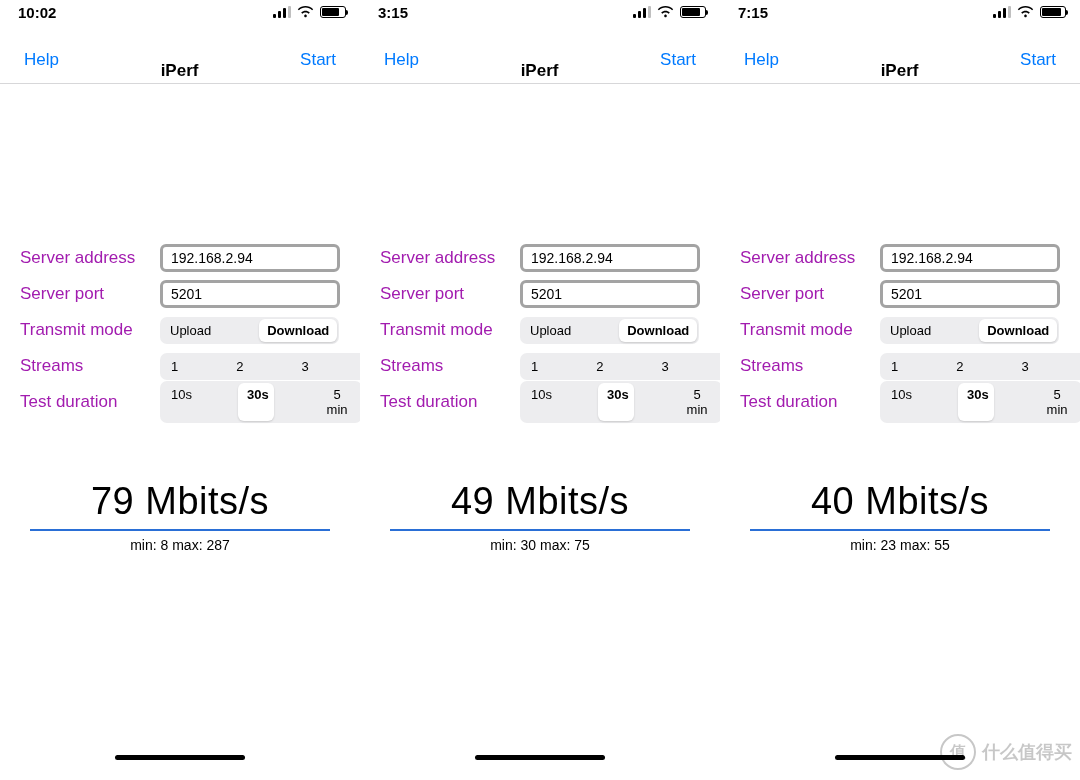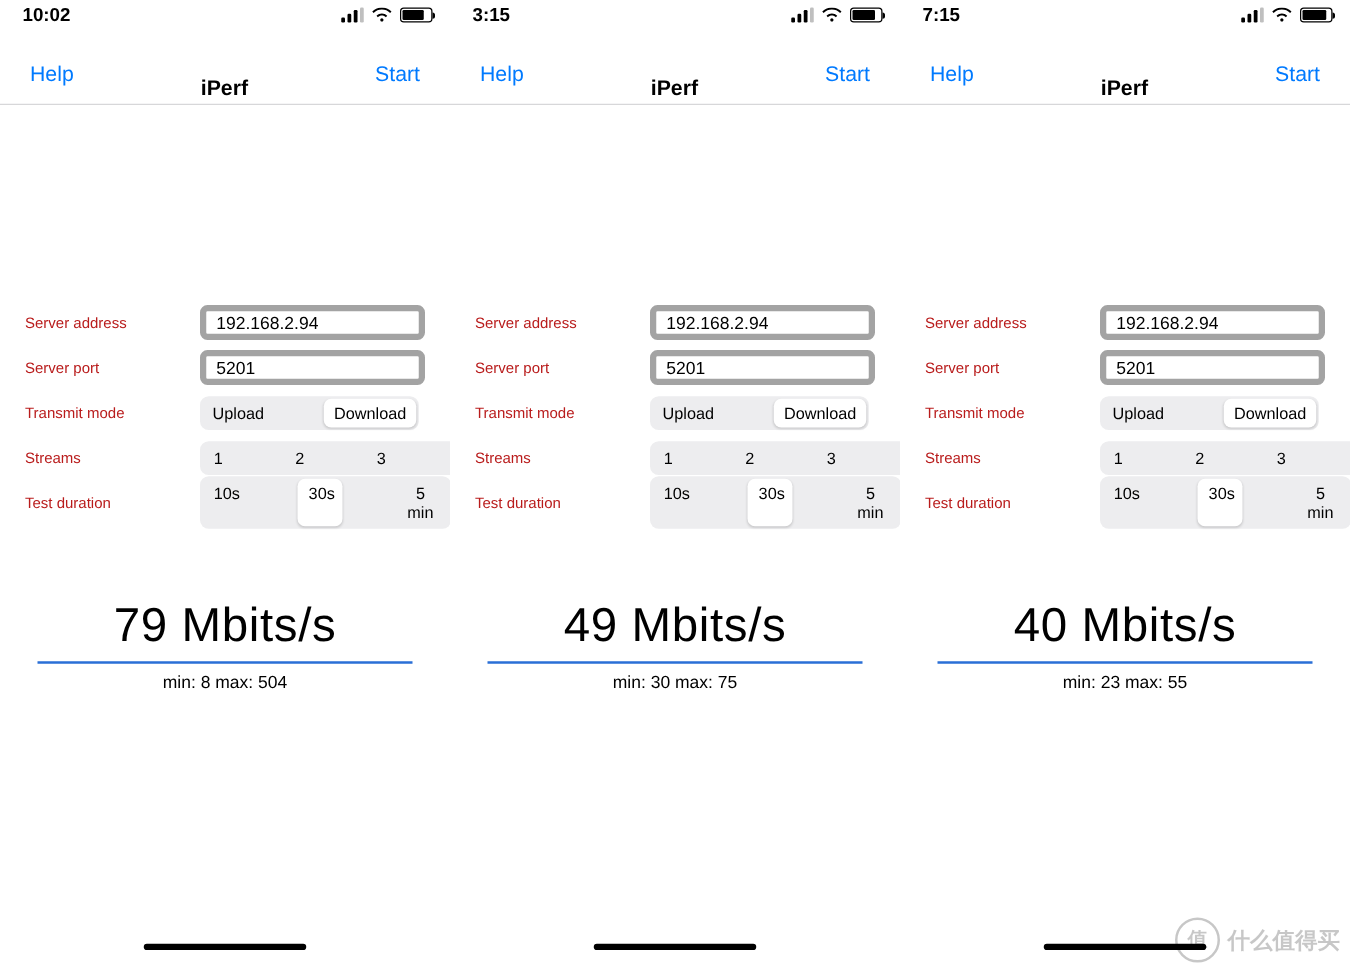--- a/index.html
+++ b/index.html
@@ -13,28 +13,28 @@
 
   
   .nav-bar { height: 48px; border-bottom: 1px solid #d7d7d9; display: flex; align-items: center; justify-content: space-between; padding: 0 24px; margin-top: 16px; }
   .nav-link { color: #007aff; font-size: 17px; }
   .nav-title { font-size: 17px; font-weight: 600; color: #000; margin-top: 22px; }
 
   
   .form { padding: 156px 20px 0 20px; }
   .row { display: flex; align-items: center; height: 36px; margin-bottom: 0px; }
   .row + .row { margin-top: 0px; }
-  .row-label { flex: 0 0 140px; font-size: 12px; font-weight: 400; color: #b91c1c; }
+  .row-label { flex: 0 0 140px; font-size: 17px; font-weight: 400; color: #a21caf; }
   .row-ctrl { flex: 1; }
-  .text-input { width: 100%; height: 28px; border: 5px solid #a3a3a3; border-radius: 6px; padding: 0 8px; font-size: 14px; color: #000; background: #fff; }
+  .text-input { width: 100%; height: 28px; border: 3px solid #a3a3a3; border-radius: 6px; padding: 0 8px; font-size: 14px; color: #000; background: #fff; }
 
   
   .seg { display: inline-flex; background: #ededef; border-radius: 7px; padding: 2px; gap: 40px; }
   .seg-item { font-size: 13px; color: #000; padding: 4px 9px; border-radius: 6px; text-align: center; min-width: 22px; }
-  .seg-item.sel { background: #fff; box-shadow: 0 1px 2px rgba(0,0,0,0.15); }
+  .seg-item.sel { background: #fff; box-shadow: 0 1px 2px rgba(0,0,0,0.15); font-weight: bold; }
   .seg-mode .seg-item { padding: 4px 8px; }
 
   
   .result { text-align: center; margin-top: 60px; padding: 0 30px; }
   .speed { font-size: 38px; font-weight: 400; color: #000; letter-spacing: 0.5px; }
   .hr { height: 2px; background: #2a6fd6; margin: 6px 0 6px 0; }
   .minmax { font-size: 14px; color: #000; }
 
   
   .home-indicator { position: absolute; bottom: 20px; left: 50%; transform: translateX(-50%); width: 130px; height: 5px; background: #000; border-radius: 3px; }
@@ -116,21 +116,21 @@
           <div class="row-ctrl"><div class="seg">
               <div class="seg-item">10s</div>
               <div class="seg-item sel">30s</div>
               <div class="seg-item">5 min</div>
             </div></div>
         </div>
       </div>
       <div class="result">
         <div class="speed">79 Mbits/s</div>
         <div class="hr"></div>
-        <div class="minmax">min: 8 max: 504</div>
+        <div class="minmax">min: 8 max: 287</div>
       </div>
       <div class="home-indicator"></div>
     </div>
     <div class="panel">
       <div class="status-bar">
         <span>3:15</span>
         <span class="status-icons">
           <span class="ico-signal">
             <i></i>
             <i></i>

